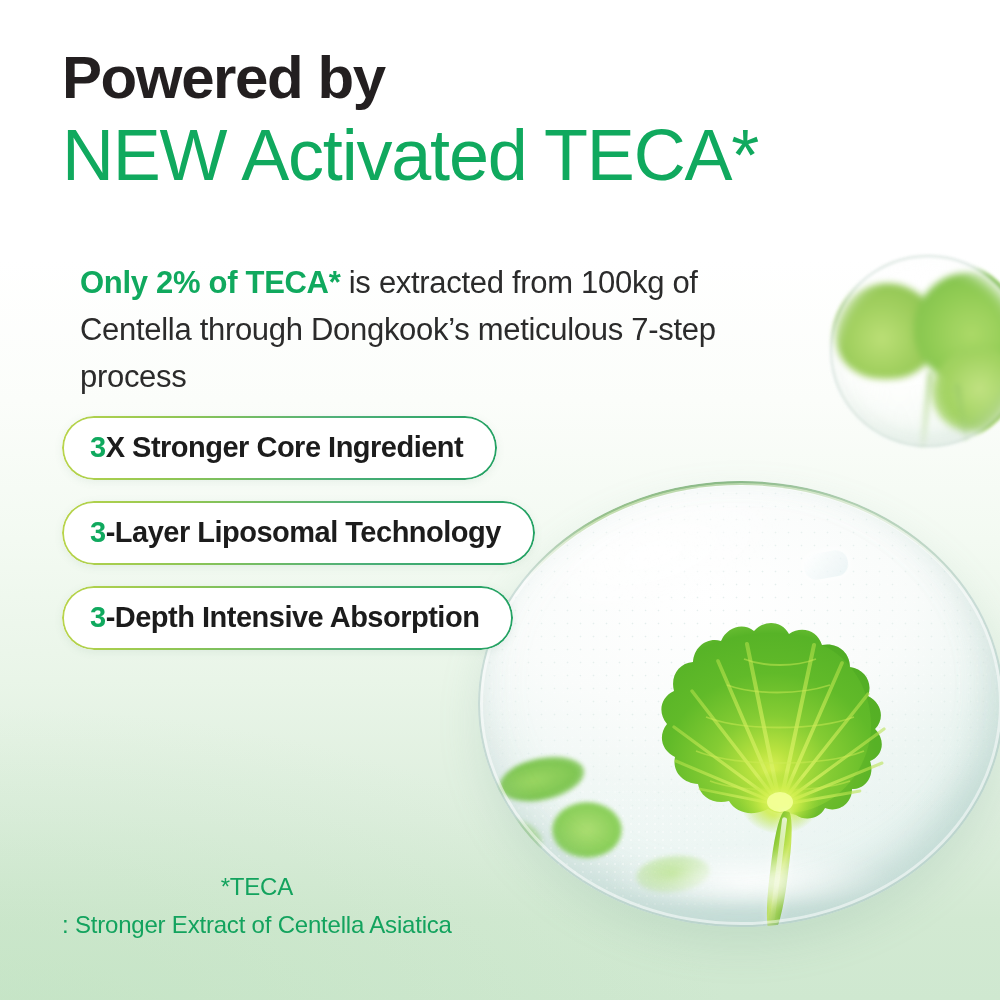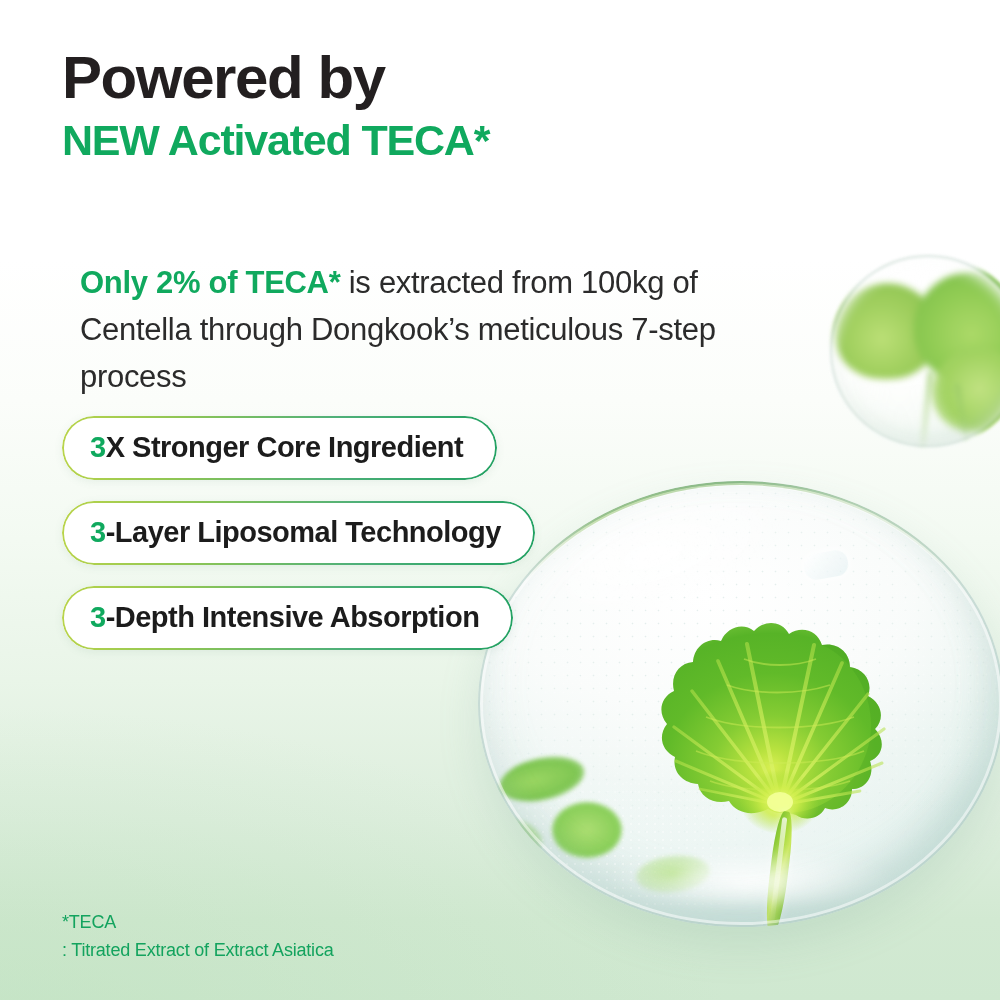--- a/index.html
+++ b/index.html
@@ -269,23 +269,23 @@
   .headline .line1 {
     margin: 0;
     font-size: 60px;
     line-height: 1.08;
     font-weight: bold;
     letter-spacing: -1.4px;
     color: #231f20;
   }
   .headline .line2 {
     margin: 6px 0 0 0;
-    font-size: 43px;
+    font-size: 72px;
     line-height: 1.08;
-    font-weight: bold;
+    font-weight: normal;
     letter-spacing: -1.2px;
     color: #10a95e;
   }
 
   .subcopy {
     position: absolute;
     left: 80px;
     top: 228px;
     width: 640px;
     font-size: 31px;
@@ -329,25 +329,26 @@
     -webkit-mask-composite: xor;
     mask: linear-gradient(#000 0 0) content-box, linear-gradient(#000 0 0);
     mask-composite: exclude;
     pointer-events: none;
   }
   .pill .num { color: #10a95e; }
 
   .footnote {
     position: absolute;
     left: 62px;
-    top: 908px;
+    top: 868px;
     color: #13a35e;
-    font-size: 18px;
+    font-size: 24px;
     line-height: 1.58;
     letter-spacing: -0.2px;
+    text-align: center;
   }
   .footnote .fn-line { display: block; }
 </style>
 </head>
 <body>
 
 <div id="poster">
 
   <div class="art">
 
@@ -468,17 +469,17 @@
     <p class="subcopy"><span class="hl">Only 2% of TECA*</span><span> is extracted from 100kg of Centella through Dongkook’s meticulous 7-step process</span></p>
 
     <div class="pill-list">
       <div class="pill"><span class="num">3</span><span>X Stronger Core Ingredient</span></div>
       <div class="pill"><span class="num">3</span><span>-Layer Liposomal Technology</span></div>
       <div class="pill"><span class="num">3</span><span>-Depth Intensive Absorption</span></div>
     </div>
 
     <div class="footnote">
       <span class="fn-line">*TECA</span>
-      <span class="fn-line">: Titrated Extract of Extract Asiatica</span>
+      <span class="fn-line">: Stronger Extract of Centella Asiatica</span>
     </div>
 
   </div>
 </div>
 
 </body></html>

